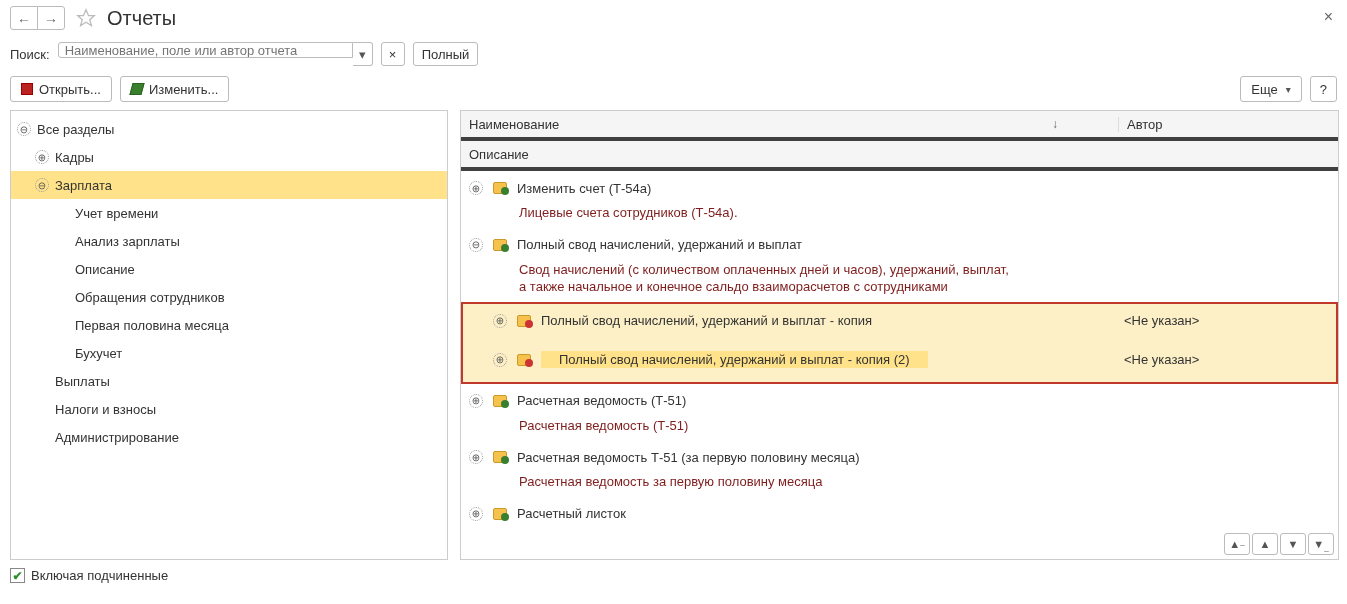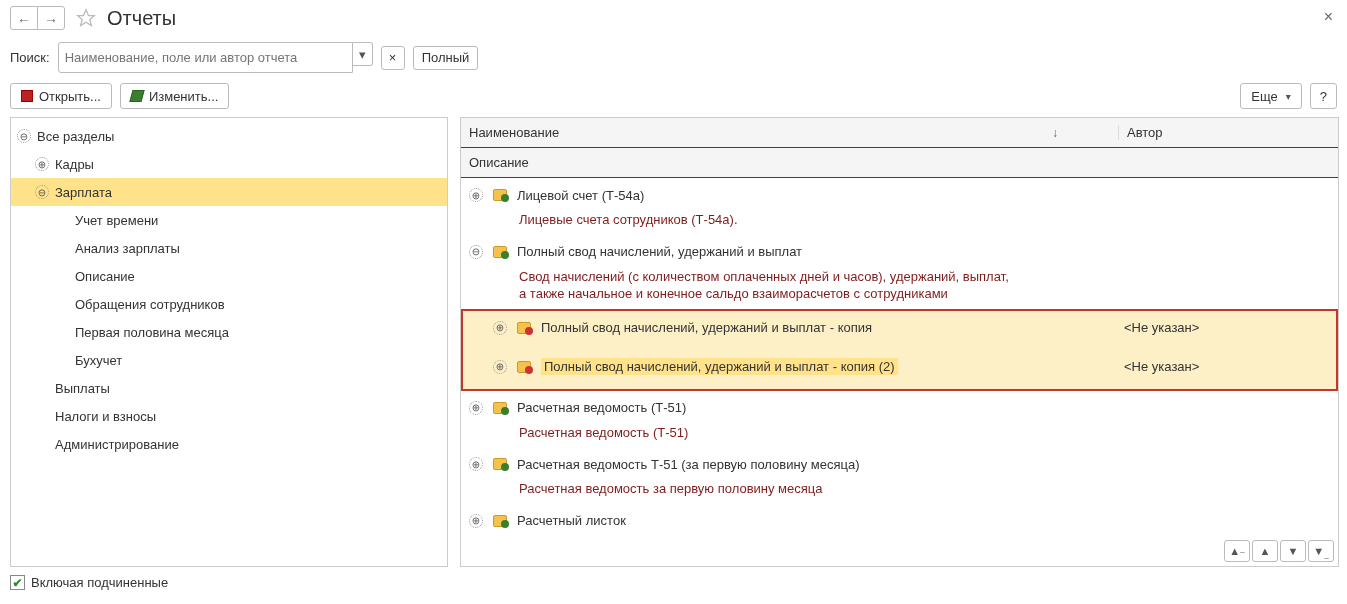--- a/index.html
+++ b/index.html
@@ -38,21 +38,21 @@
     cursor: pointer; font-size: 16px; color: #666;
   }
 
   .searchbar {
     display: flex; align-items: center; gap: 8px;
     padding: 10px 10px 10px 10px;
   }
   .search-label { padding-right: 0; }
   .search-wrap { position: relative; display: flex; }
   .search-input {
-    width: 295px; height: 31px;
+    width: 295px; height: 16px;
     border: 1px solid #bbb; border-radius: 3px 0 0 3px;
     padding: 0 6px; font-size: 13px; color: #888;
   }
   .search-dd {
     width: 20px; height: 24px;
     border: 1px solid #bbb; border-left: none;
     border-radius: 0 3px 3px 0;
     display: flex; align-items: center; justify-content: center;
     cursor: pointer; color: #555;
   }
@@ -122,21 +122,21 @@
     position: relative;
     overflow: hidden;
   }
   .rhead {
     display: flex; flex-direction: column;
     flex-shrink: 0;
   }
   .rhead-row {
     display: flex; align-items: center;
     height: 30px; background: #f5f5f5;
-    border-bottom: 1px solid #404040;
+    border-bottom: 4px solid #404040;
   }
   .rhead .col-name {
     flex: 1; padding-left: 8px;
     display: flex; align-items: center; justify-content: space-between;
     padding-right: 12px;
   }
   .rhead .sort-arrow { font-size: 12px; color: #666; }
   .rhead .col-author {
     width: 220px; padding-left: 8px;
     border-left: 1px solid #ddd;
@@ -364,21 +364,21 @@
       </div>
     </div>
 
     <div class="list-body">
 
       <div class="ritem">
         <div class="main-line">
           <div class="name-col">
             <span class="expander">⊕</span>
             <span class="ricon yellow green"></span>
-            <span>Лицевой счет (Т-54а)</span>
+            <span>Изменить счет (Т-54а)</span>
           </div>
           <div class="author-col"></div>
         </div>
         <div class="desc-line">Лицевые счета сотрудников (Т-54а).</div>
       </div>
 
       <div class="ritem expanded">
         <div class="main-line">
           <div class="name-col">
             <span class="expander">⊖</span>
@@ -401,21 +401,21 @@
             </div>
             <div class="author-col">&lt;Не указан&gt;</div>
           </div>
           <div class="desc-line"></div>
         </div>
         <div class="ritem child hl">
           <div class="main-line">
             <div class="name-col">
               <span class="expander">⊕</span>
               <span class="ricon yellow red"></span>
-              <span style="background:#ffe28a;padding:1px 3px;">Полный свод начислений, удержаний и выплат - копия (2)</span>
+              <span style="background:#ffe28a;padding:1px 18px;">Полный свод начислений, удержаний и выплат - копия (2)</span>
             </div>
             <div class="author-col">&lt;Не указан&gt;</div>
           </div>
           <div class="desc-line"></div>
         </div>
       </div>
 
       <div class="ritem">
         <div class="main-line">
           <div class="name-col">

